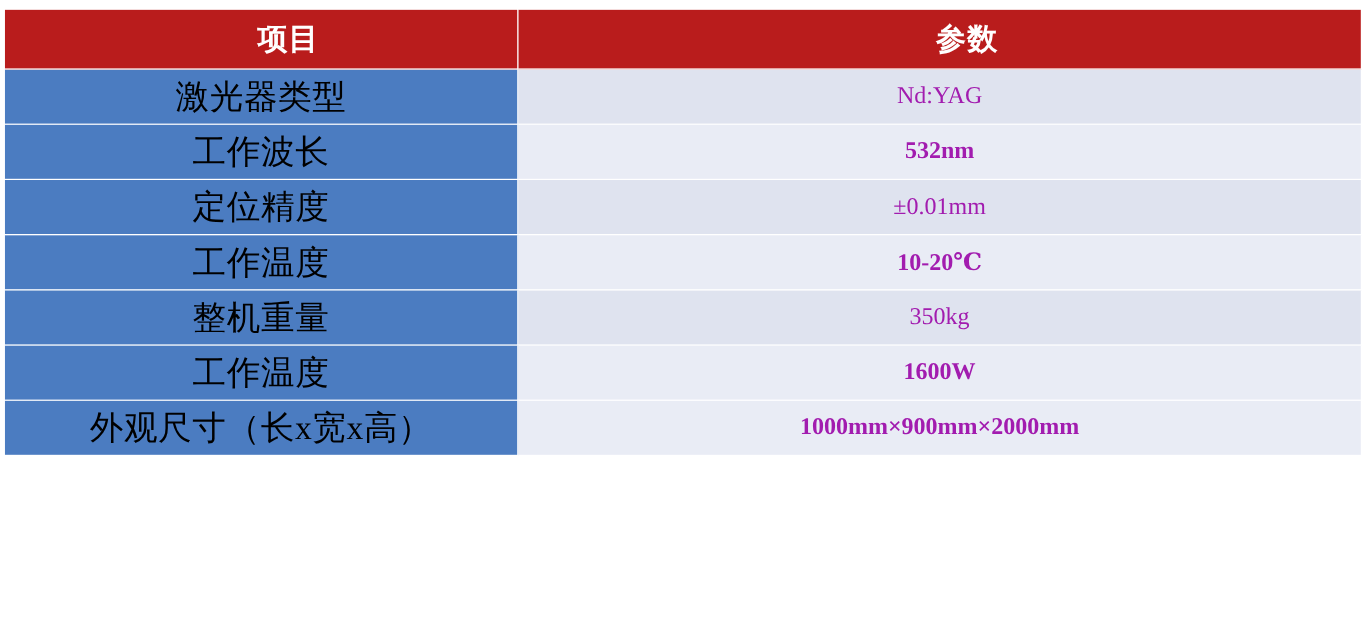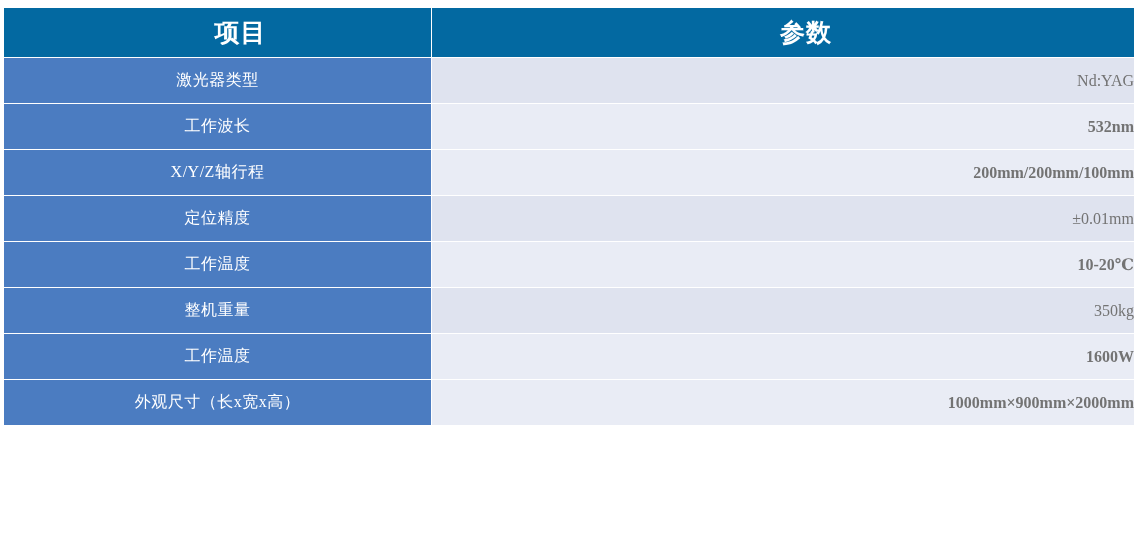--- a/index.html
+++ b/index.html
@@ -26,44 +26,43 @@
   .spec-table td {
     border: 1px solid #ffffff;
     text-align: center;
     vertical-align: middle;
     font-weight: normal;
     padding: 0;
   }
 
   
   .spec-table thead th {
-    background: #0369a1;
+    background: #b91c1c;
     color: #ffffff;
     height: 49px;
     font-size: 25px;
     font-weight: bold;
     letter-spacing: 1px;
     padding-left: 46px;
   }
 
   
   .spec-table td.item-cell {
     background: #4b7cc1;
-    color: #ffffff;
+    color: #000000;
     height: 45px;
-    font-size: 16px;
+    font-size: 28px;
     letter-spacing: 0.5px;
   }
 
   
   .spec-table td.value-cell {
-    color: #737373;
+    color: #a21caf;
     height: 45px;
-    font-size: 16px;
-    text-align: right;
+    font-size: 20px;
   }
   .spec-table tr.odd td.value-cell { background: #dfe3ef; }
   .spec-table tr.even td.value-cell { background: #e9ecf5; font-weight: bold; }
 </style>
 </head>
 <body>
 
 <table class="spec-table">
   <colgroup>
     <col class="col-item">
@@ -77,24 +76,20 @@
   </thead>
   <tbody>
     <tr class="odd">
       <td class="item-cell">激光器类型</td>
       <td class="value-cell">Nd:YAG</td>
     </tr>
     <tr class="even">
       <td class="item-cell">工作波长</td>
       <td class="value-cell">532nm</td>
     </tr>
-    <tr class="even">
-      <td class="item-cell">X/Y/Z轴行程</td>
-      <td class="value-cell">200mm/200mm/100mm</td>
-    </tr>
     <tr class="odd">
       <td class="item-cell">定位精度</td>
       <td class="value-cell">±0.01mm</td>
     </tr>
     <tr class="even">
       <td class="item-cell">工作温度</td>
       <td class="value-cell">10-20℃</td>
     </tr>
     <tr class="odd">
       <td class="item-cell">整机重量</td>

